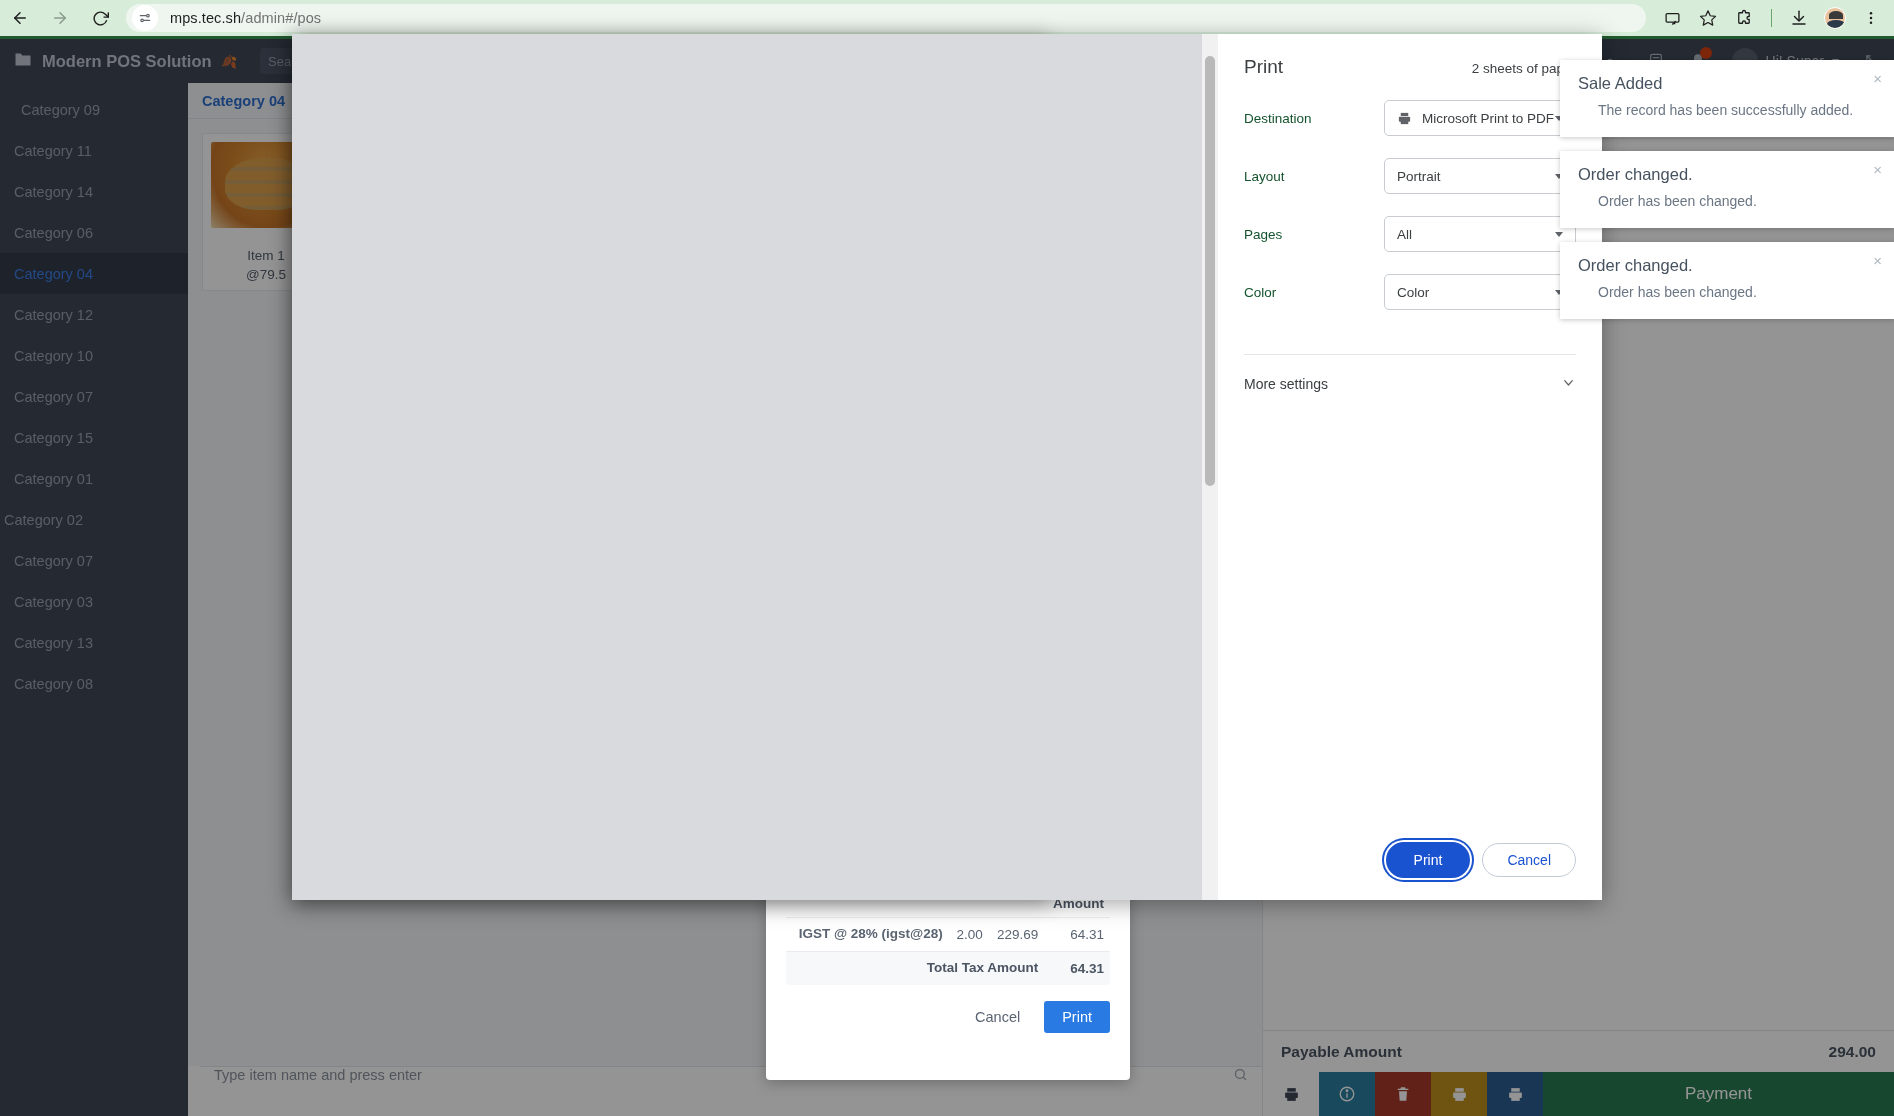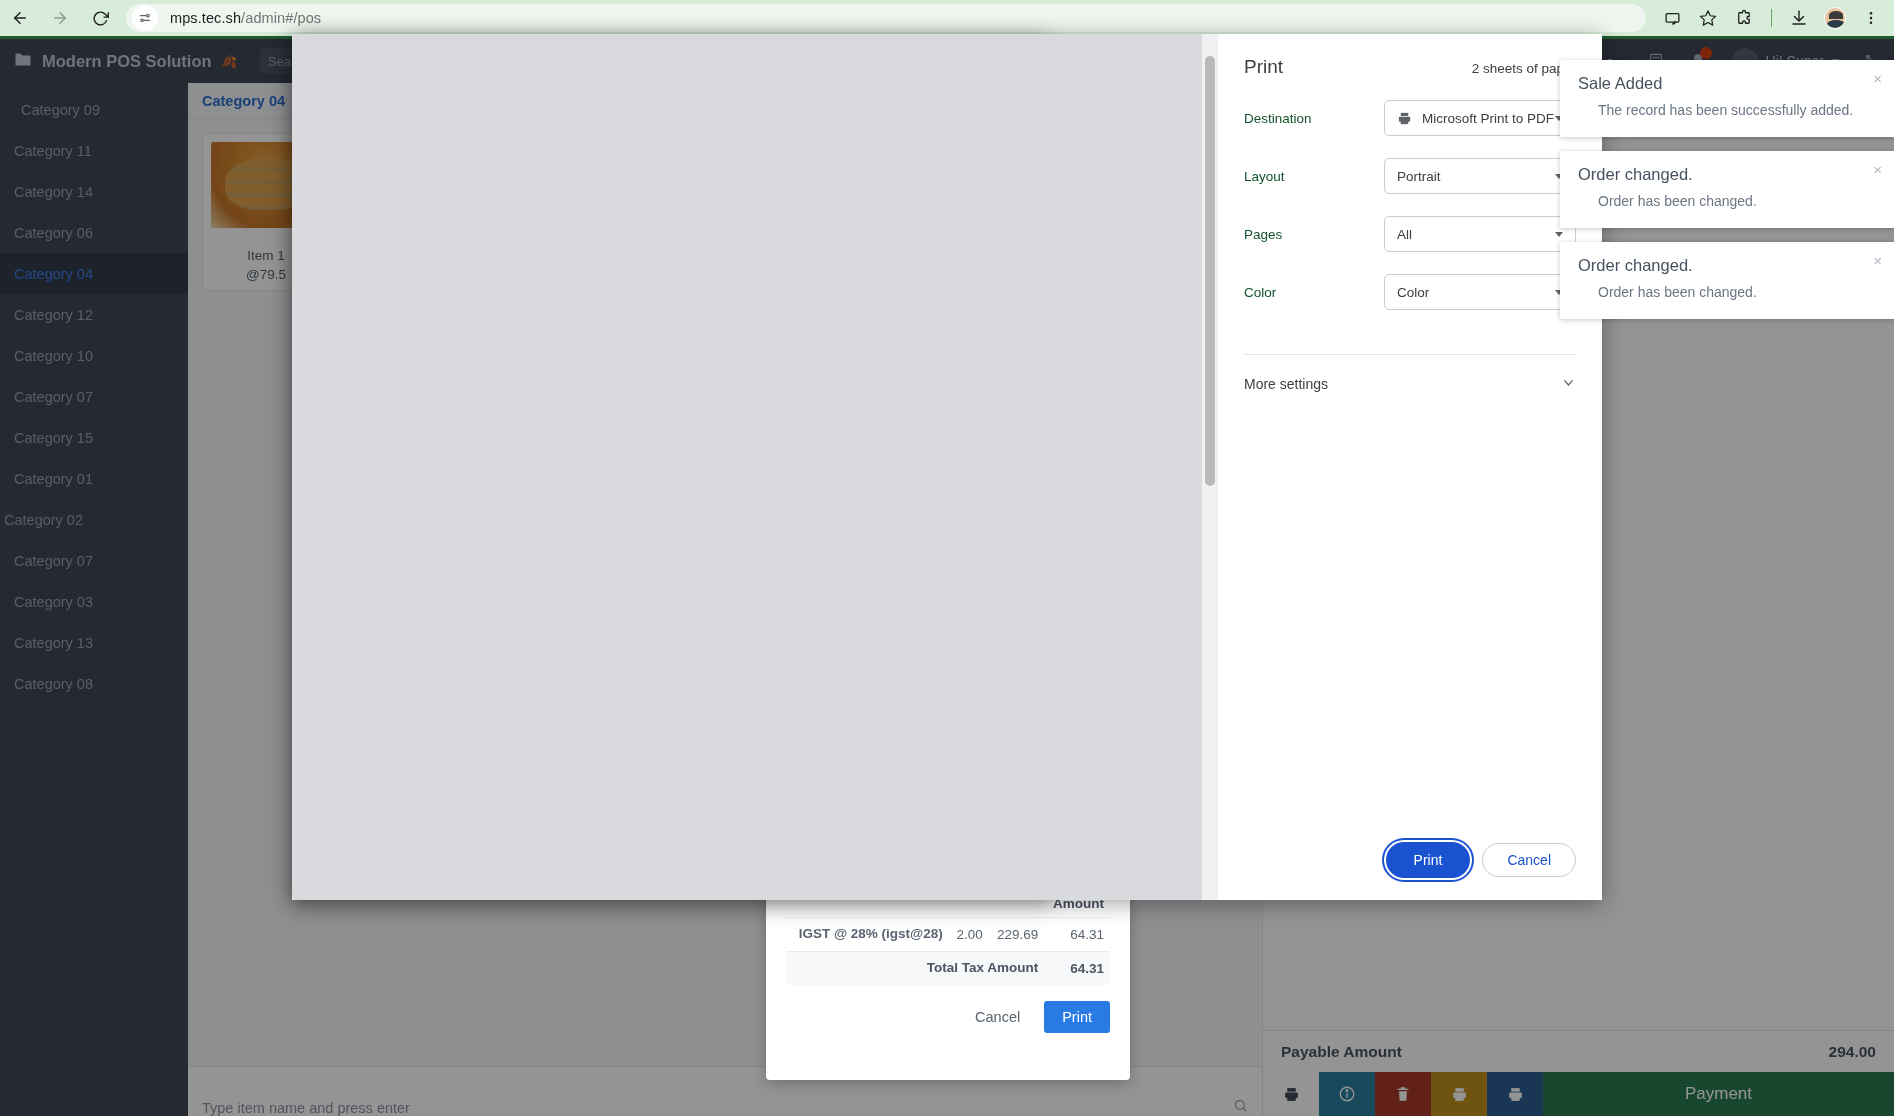--- a/index.html
+++ b/index.html
@@ -127,23 +127,23 @@
   }
   .prod-img::before {
     content:''; position:absolute; left:14px; top:16px; width:84px; height:52px;
     background: repeating-linear-gradient(#e0a14c 0 9px, #caa15f 9px 13px);
     border-radius: 46% 46% 40% 40%;
   }
   .prod-name { margin-top: 20px; font-size: 13.5px; color: #55606e; }
   .prod-price { margin-top: 4px; font-size: 13.5px; color: #55606e; }
 
   .pos-bottom-search {
-    position: absolute; left: 188px; right: 632px; bottom: 0; height: 50px;
+    position: absolute; left: 200px; right: 632px; bottom: 0; height: 50px;
     background: #fff; border-top: 1px solid #e2e6ea;
-    display: flex; align-items: flex-end; padding: 0 14px;
+    display: flex; align-items: flex-start; padding: 0 14px;
     color: #8a939f; font-size: 14.5px;
   }
   .pos-bottom-search .mag { margin-left: auto; color: #9aa3b0; }
 
   
   .cart-panel {
     position: absolute; top: 47px; right: 0; width: 632px; bottom: 0;
     background: #ffffff; border-left: 1px solid #e2e6ea;
   }
   .cart-cust { height: 56px; border-bottom:1px solid #eceff2; display:flex; align-items:center; padding:0 14px; gap:10px;}

